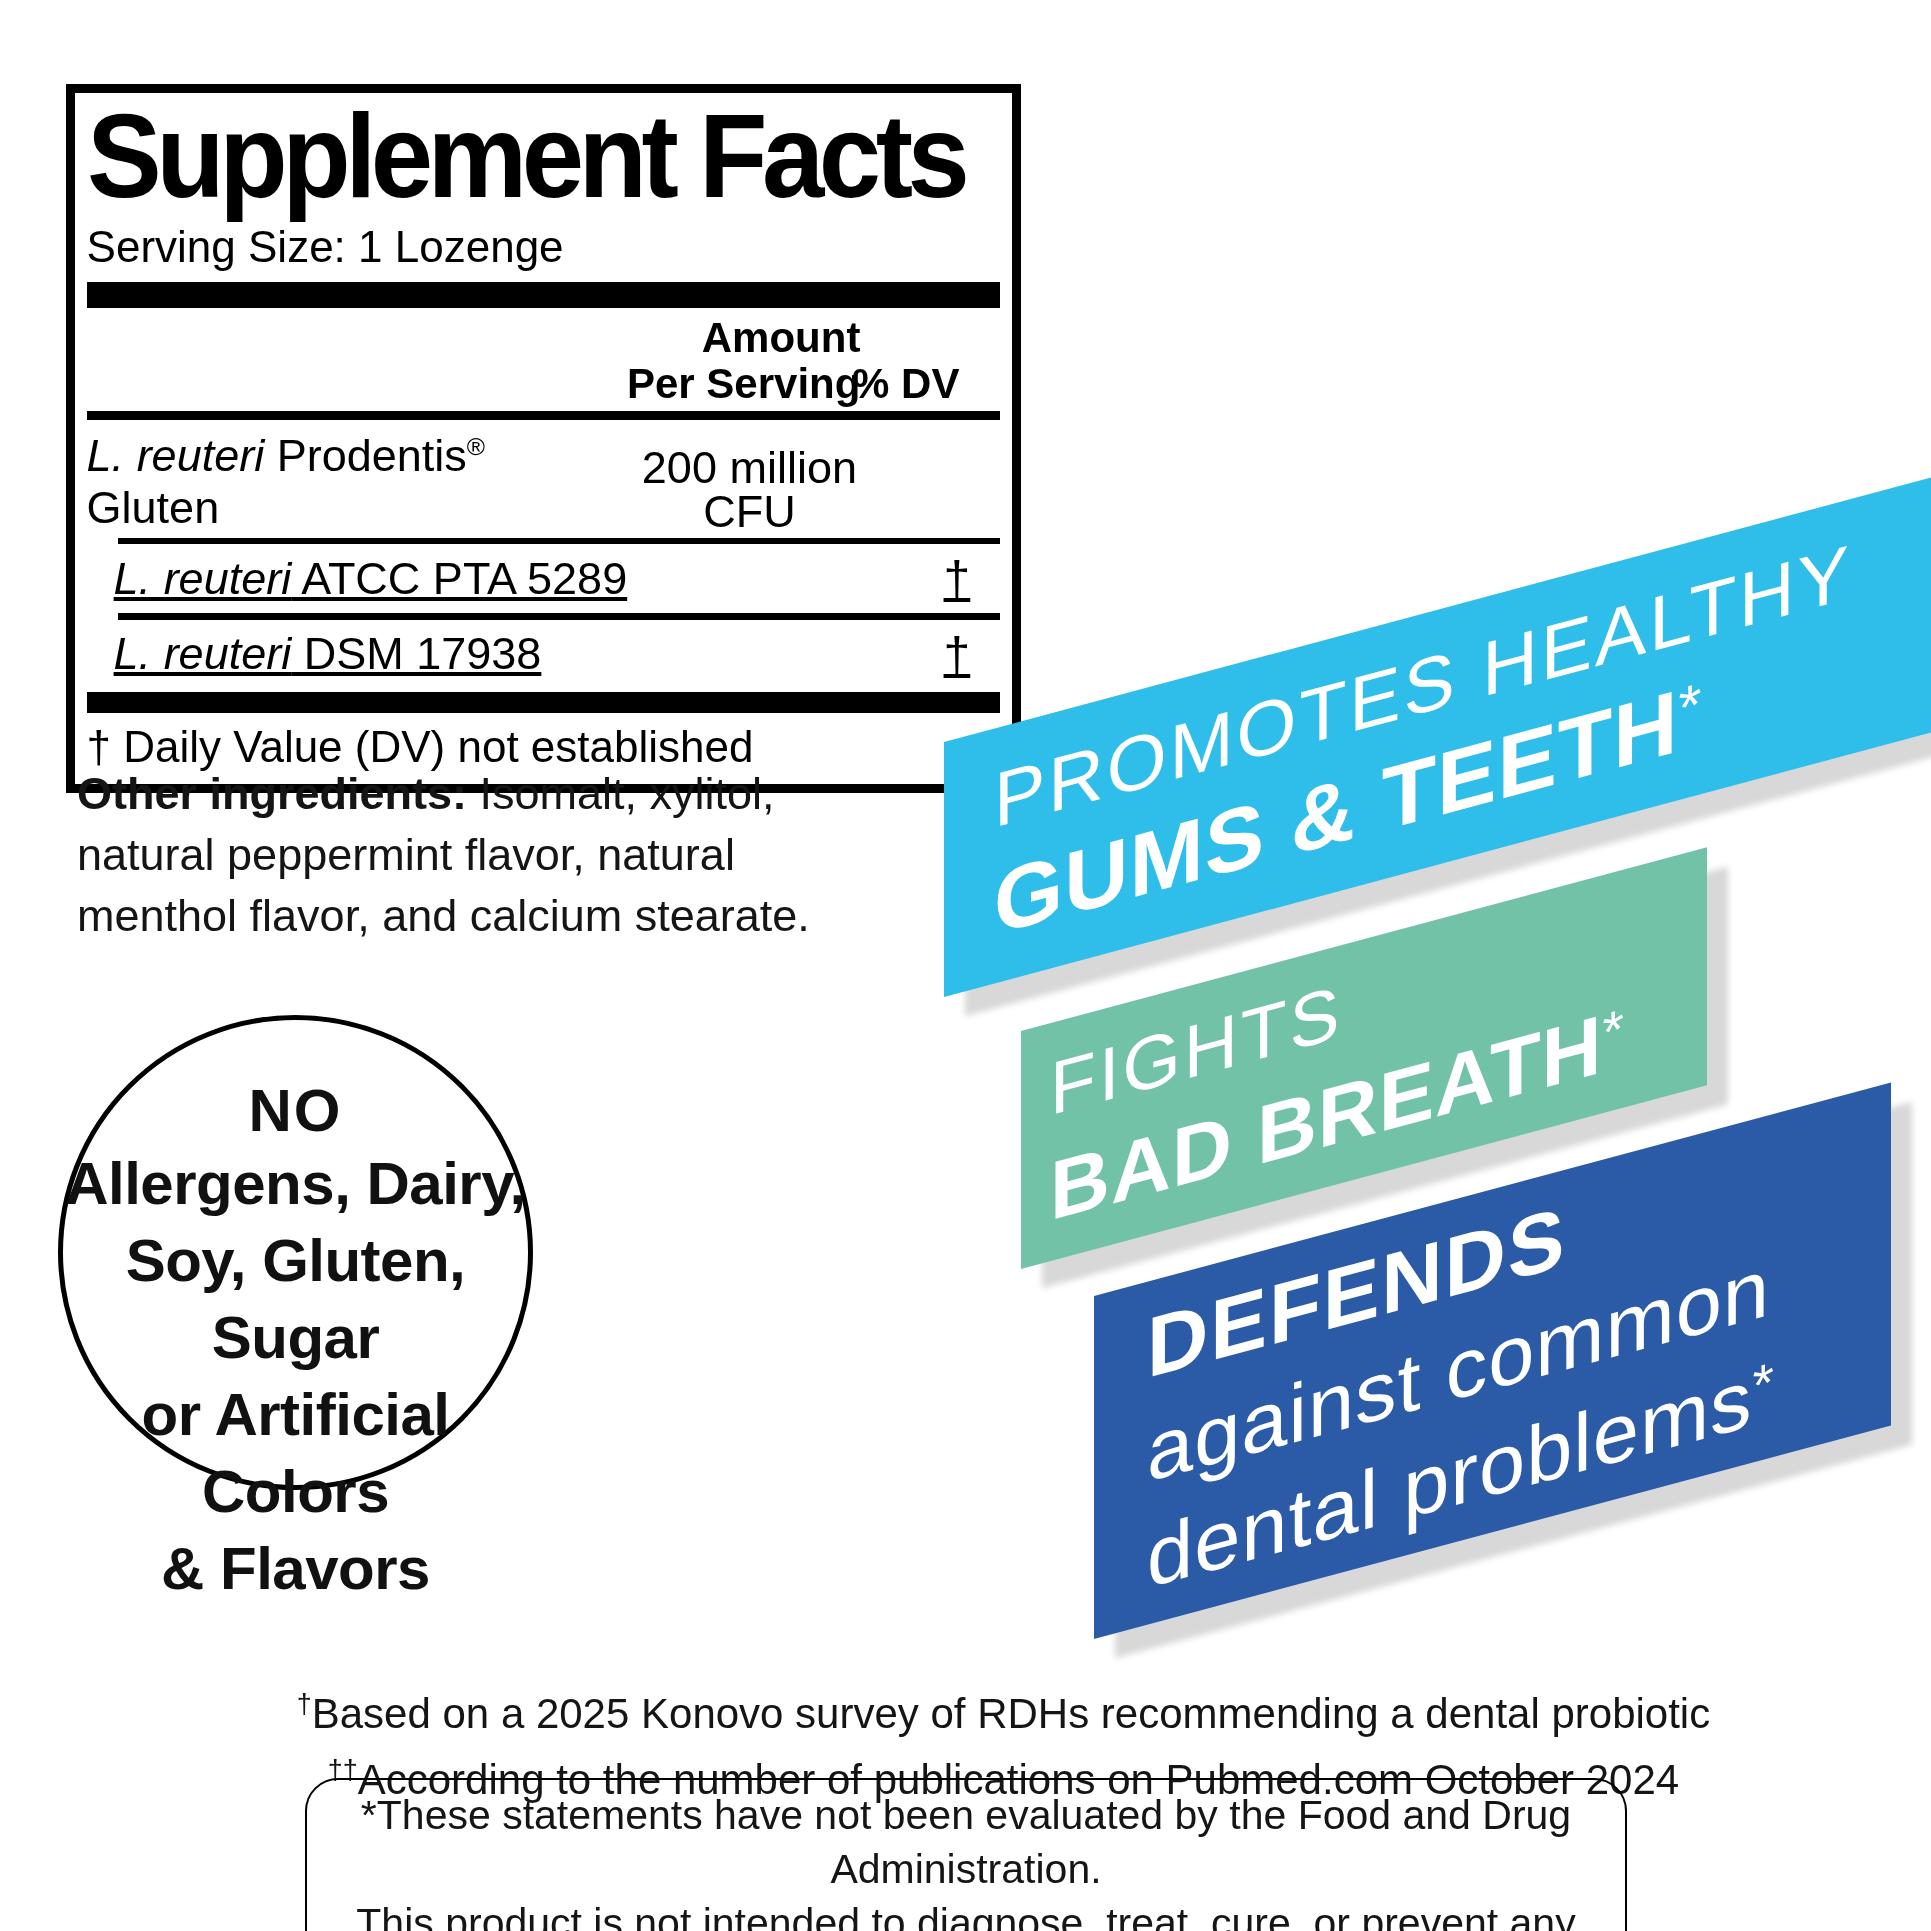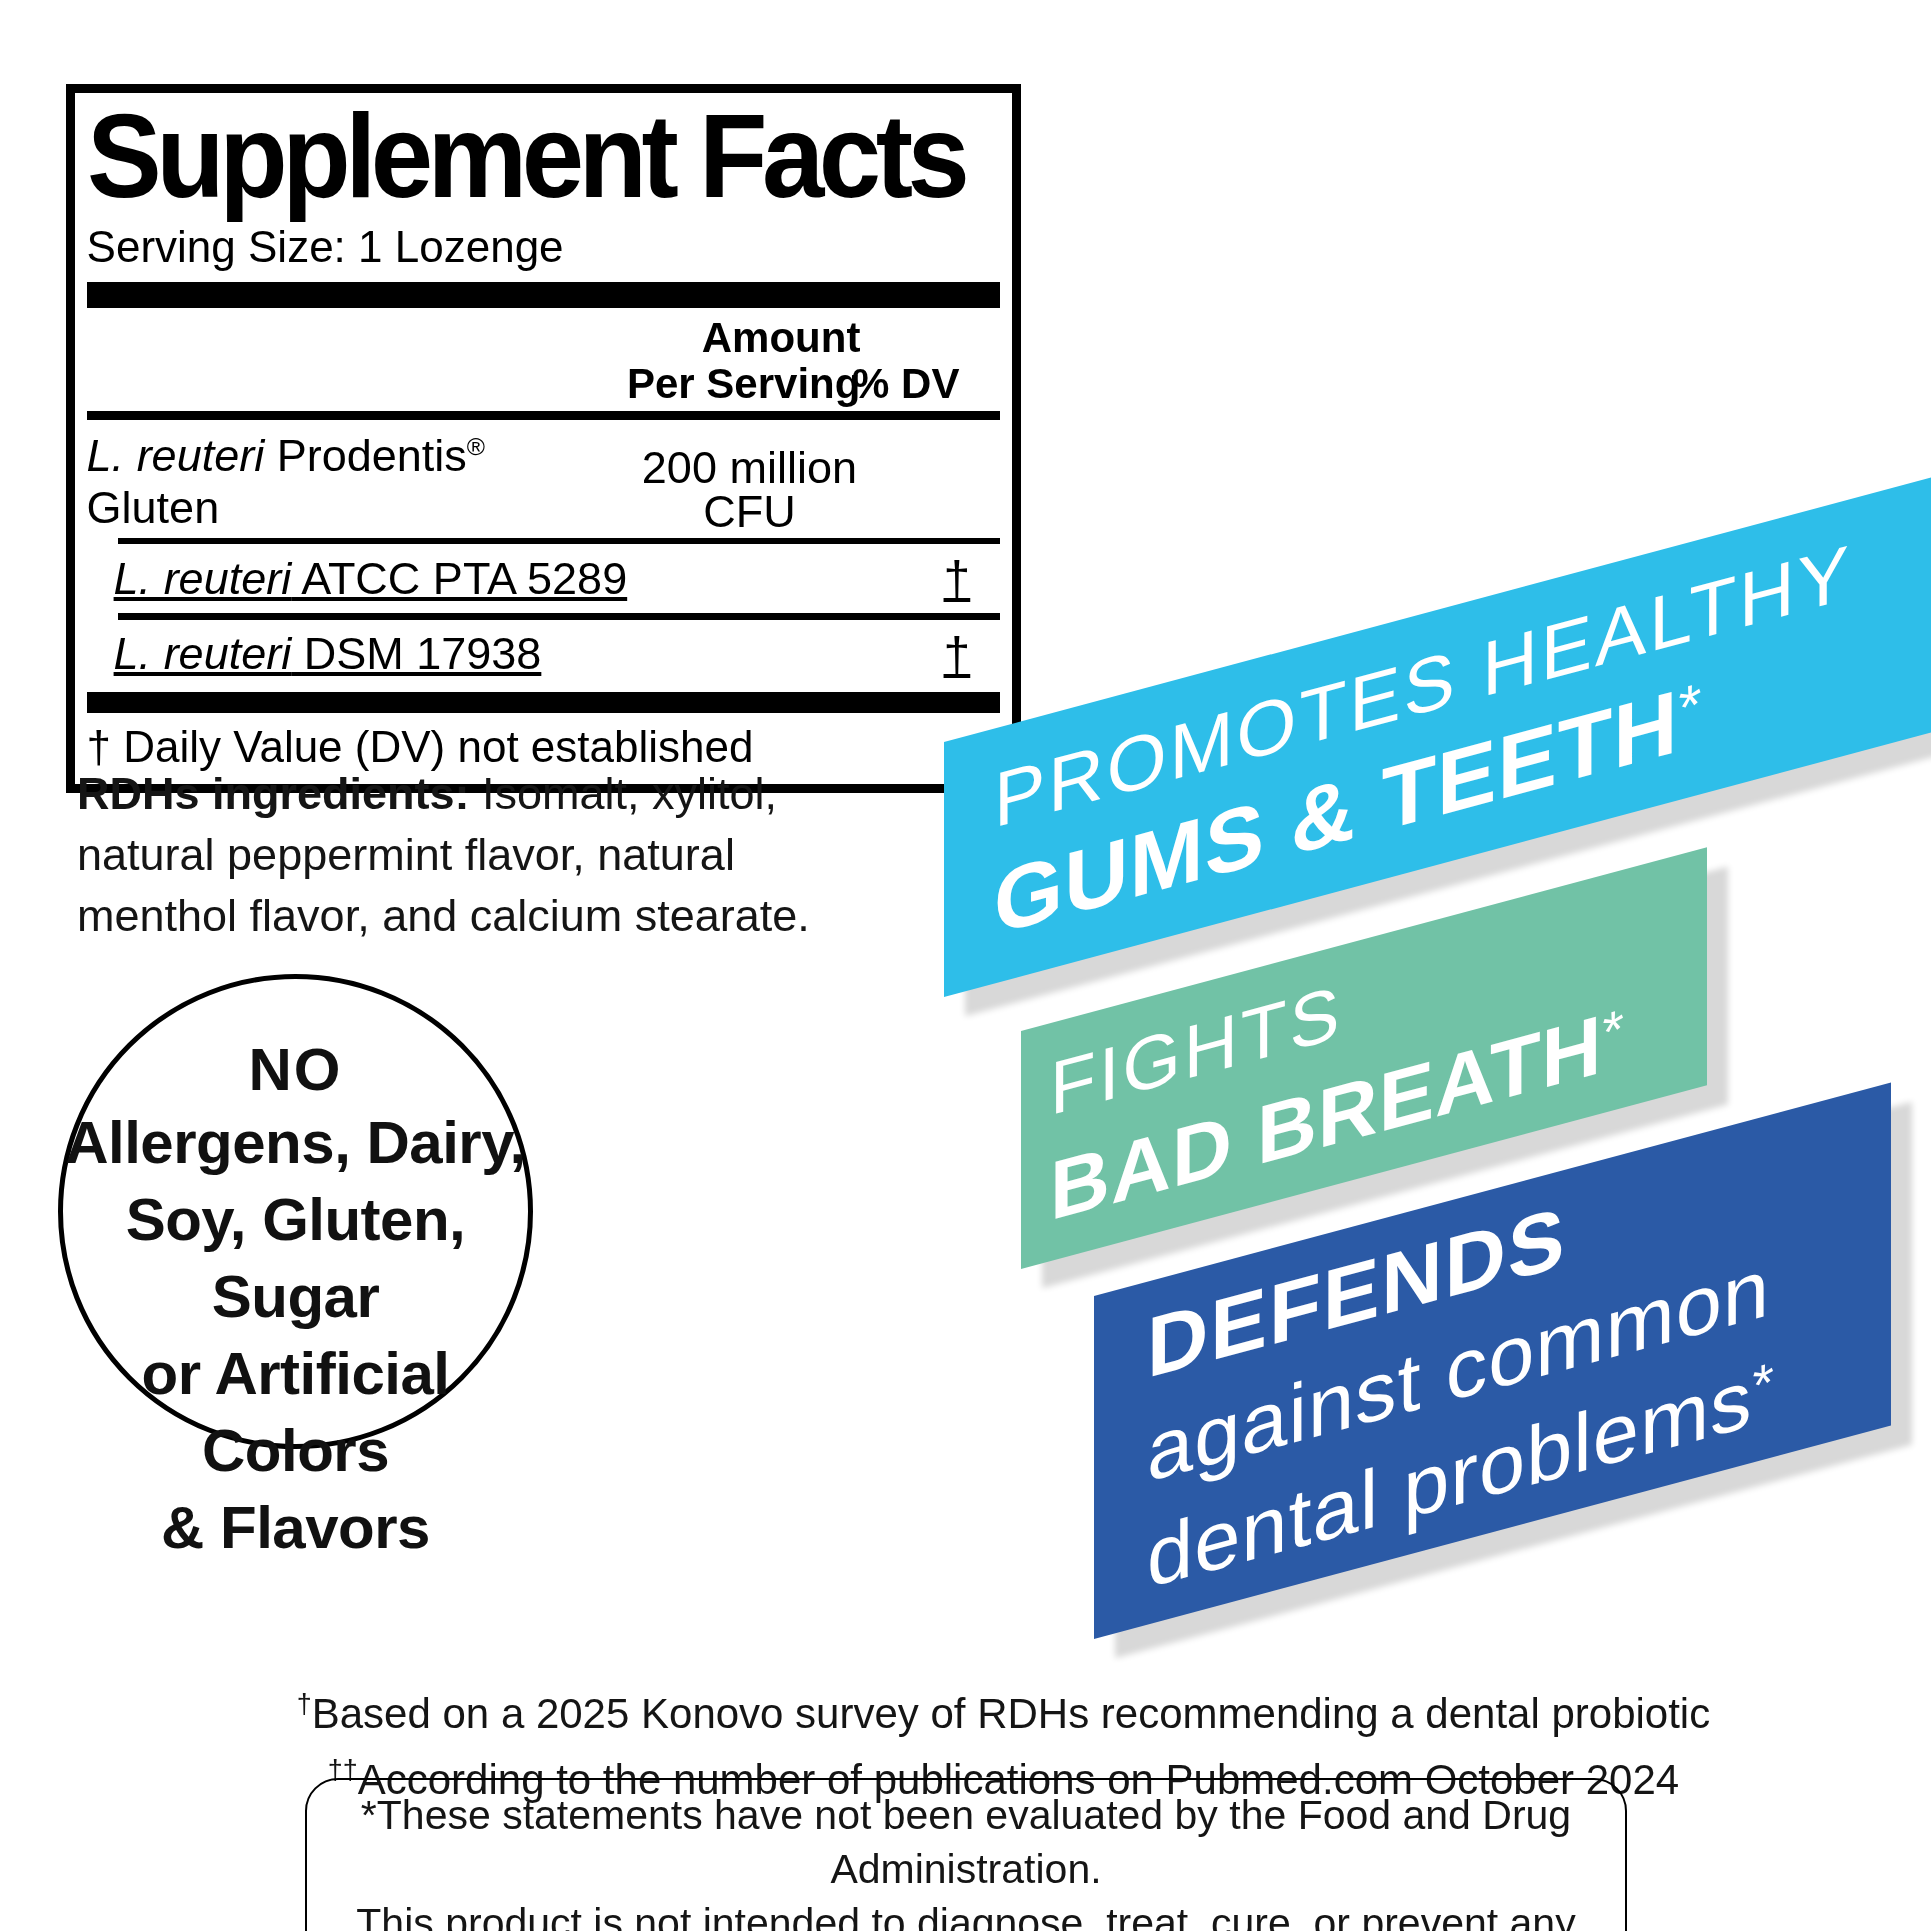--- a/index.html
+++ b/index.html
@@ -28,21 +28,21 @@
   .sf-bar2{height:21px;background:#000;margin-top:3.9px;}
   .sf-footnote{font-size:44px;padding:8.7px 0 9.7px 0;}
   .sf i{font-style:italic;}
   sup.reg{font-size:0.55em;vertical-align:super;}
 
   
   .other-ing{position:absolute;left:77px;top:763px;font-size:45px;line-height:61px;color:#151515;}
   .other-ing b{font-weight:bold;}
 
   
-  .no-circle{position:absolute;left:58px;top:974px;width:475px;height:475px;
+  .no-circle{position:absolute;left:58px;top:1015px;width:475px;height:475px;
              border:5.8px solid #000;border-radius:50%;box-sizing:border-box;
              text-align:center;color:#111;}
   .no-title{margin-top:56px;font-size:60px;font-weight:bold;letter-spacing:1.9px;}
   .no-line{font-size:60px;font-weight:bold;line-height:77px;letter-spacing:-0.5px;}
 
   
   .banner{position:absolute;transform:skewY(-15deg);transform-origin:0 0;color:#fff;
           box-shadow:21px 25px 5.8px #D8D8D8;box-sizing:border-box;}
   .banner-blue{left:944px;top:742px;width:999px;height:255px;background:#2EBEE9;
                padding:23px 0 0 50px;}
@@ -109,21 +109,21 @@
         <i>L. reuteri</i><span> DSM 17938</span>
       </div>
       <div class="dvcol">†</div>
     </div>
 
     <div class="sf-bar2"></div>
     <div class="sf-footnote"><span>†</span><span> Daily Value (DV) not established</span></div>
   </section>
 
   <div class="other-ing">
-    <div><b>RDHs ingredients:</b><span> Isomalt, xylitol,</span></div>
+    <div><b>Other ingredients:</b><span> Isomalt, xylitol,</span></div>
     <div>natural peppermint flavor, natural</div>
     <div>menthol flavor, and calcium stearate.</div>
   </div>
 
   <div class="no-circle">
     <div class="no-title">NO</div>
     <div class="no-line">Allergens, Dairy,</div>
     <div class="no-line">Soy, Gluten, Sugar</div>
     <div class="no-line">or Artificial Colors</div>
     <div class="no-line">&amp; Flavors</div>

